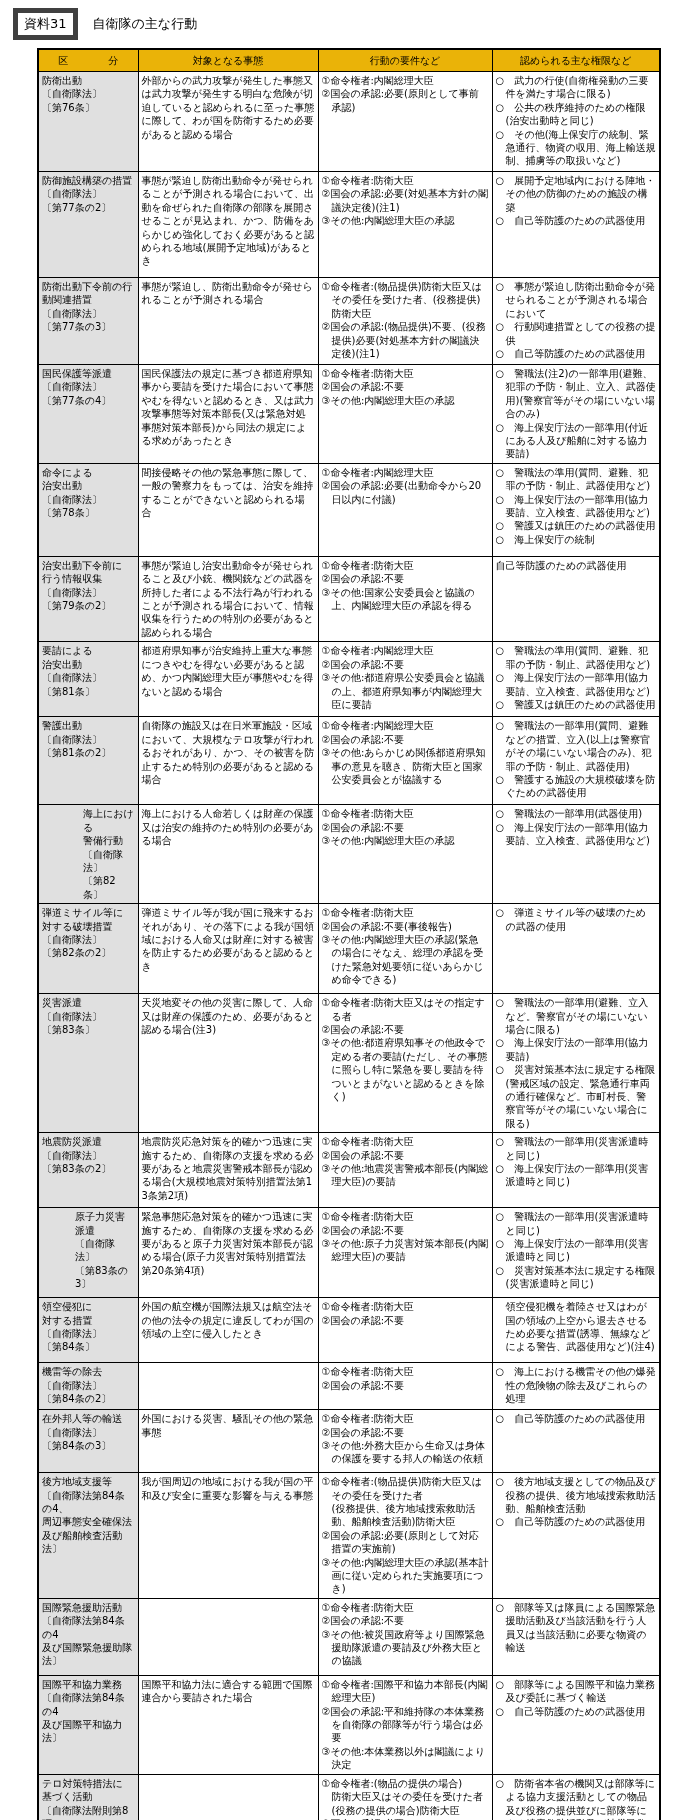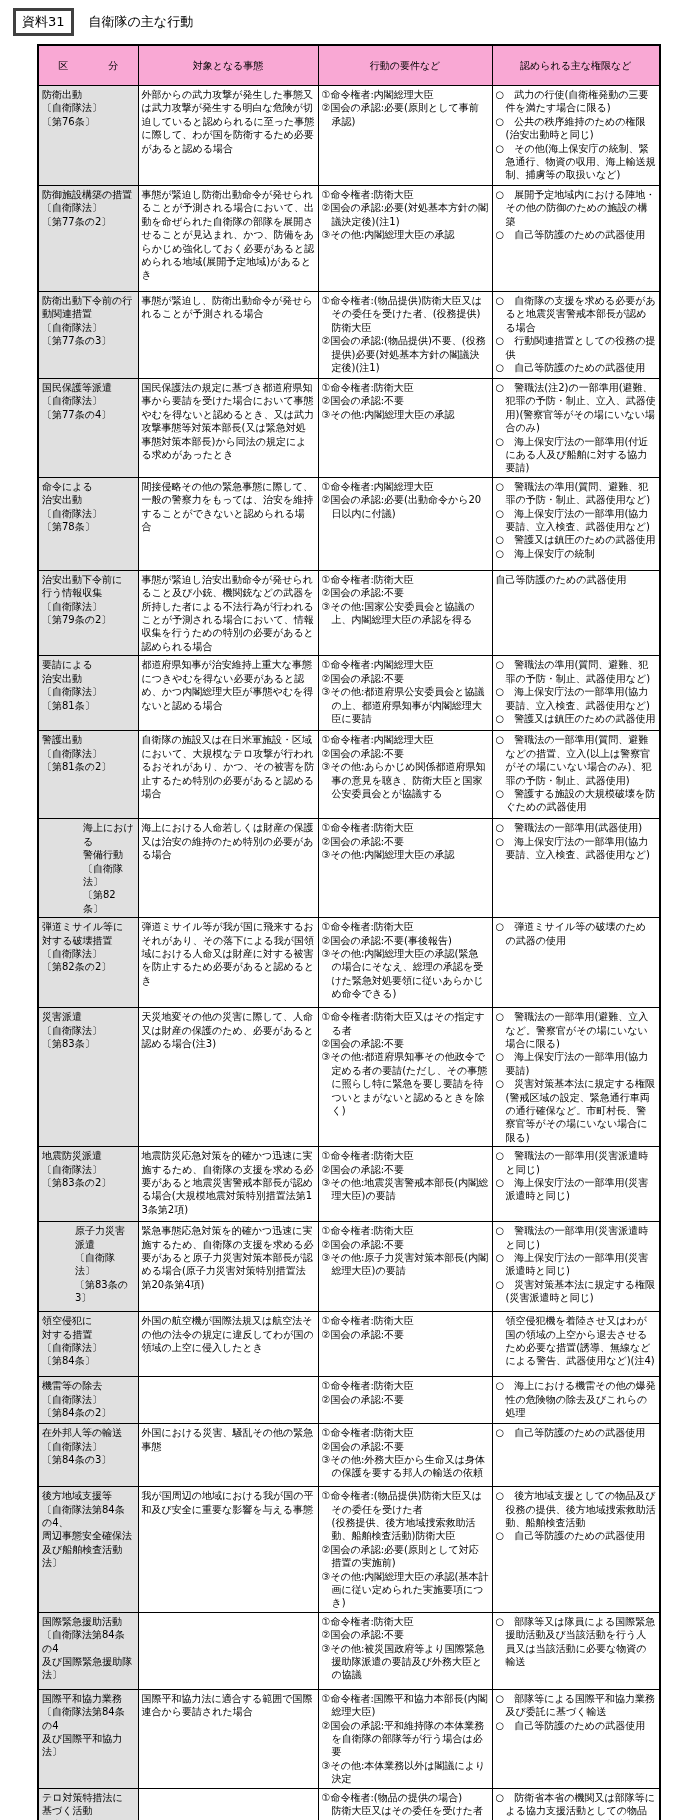--- a/index.html
+++ b/index.html
@@ -1,23 +1,23 @@
 <!DOCTYPE html>
 <html><head>
 <meta charset="utf-8">
 <style>
   html,body{margin:0;padding:0;background:#ffffff;}
   body{width:697px;min-height:1820px;color:#000;font-family:"DejaVu Sans",sans-serif;}
   .title-row{display:flex;align-items:center;gap:15px;margin:8px 0 0 13px;font-size:13px;}
-  .doc-tag{border:3px solid #404040;padding:2px 6px;}
+  .doc-tag{border:5px solid #404040;padding:2px 6px;}
   table.main{border-collapse:collapse;table-layout:fixed;width:622px;margin:8px 0 0 37px;
     border:2px solid #000;font-size:10px;line-height:13.4px;}
   col.c1{width:100px;}col.c2{width:180px;}col.c3{width:174px;}col.c4{width:168px;}
   th,td{border:1px solid #000;vertical-align:top;padding:2px 3px;word-break:break-all;}
-  th{background:#f9a8d4;font-weight:normal;height:19px;vertical-align:middle;text-align:center;padding:10px 1px;}
+  th{background:#eab308;font-weight:normal;height:19px;vertical-align:middle;text-align:center;padding:1px 1px;}
   td.kubun{background:#e0e0e0;text-align:left;white-space:pre-line;}
   td.jitai{white-space:pre-line;}
   .item{padding-left:1em;text-indent:-1em;white-space:pre-line;}
 </style>
 </head>
 <body>
 
 <div class="title-row">
   <span class="doc-tag">資料31</span>
   <span>自衛隊の主な行動</span>
@@ -72,21 +72,21 @@
       <tr>
         <td class="kubun" style="height: 82px;">防衛出動下令前の行動関連措置
 〔自衛隊法〕
 〔第77条の3〕</td>
         <td class="jitai">事態が緊迫し、防衛出動命令が発せられることが予測される場合</td>
         <td>
           <div class="item">①命令権者:(物品提供)防衛大臣又はその委任を受けた者、(役務提供)防衛大臣</div>
           <div class="item">②国会の承認:(物品提供)不要、(役務提供)必要(対処基本方針の閣議決定後)(注1)</div>
         </td>
         <td>
-          <div class="item">○　自衛隊の支援を求める必要があると地震災害警戒本部長が認める場合</div>
+          <div class="item">○　事態が緊迫し防衛出動命令が発せられることが予測される場合において</div>
           <div class="item">○　行動関連措置としての役務の提供</div>
           <div class="item">○　自己等防護のための武器使用</div>
         </td>
       </tr>
       <tr>
         <td class="kubun" style="height: 82px;">国民保護等派遣
 〔自衛隊法〕
 〔第77条の4〕</td>
         <td class="jitai">国民保護法の規定に基づき都道府県知事から要請を受けた場合において事態やむを得ないと認めるとき、又は武力攻撃事態等対策本部長(又は緊急対処事態対策本部長)から同法の規定による求めがあったとき</td>
         <td>

